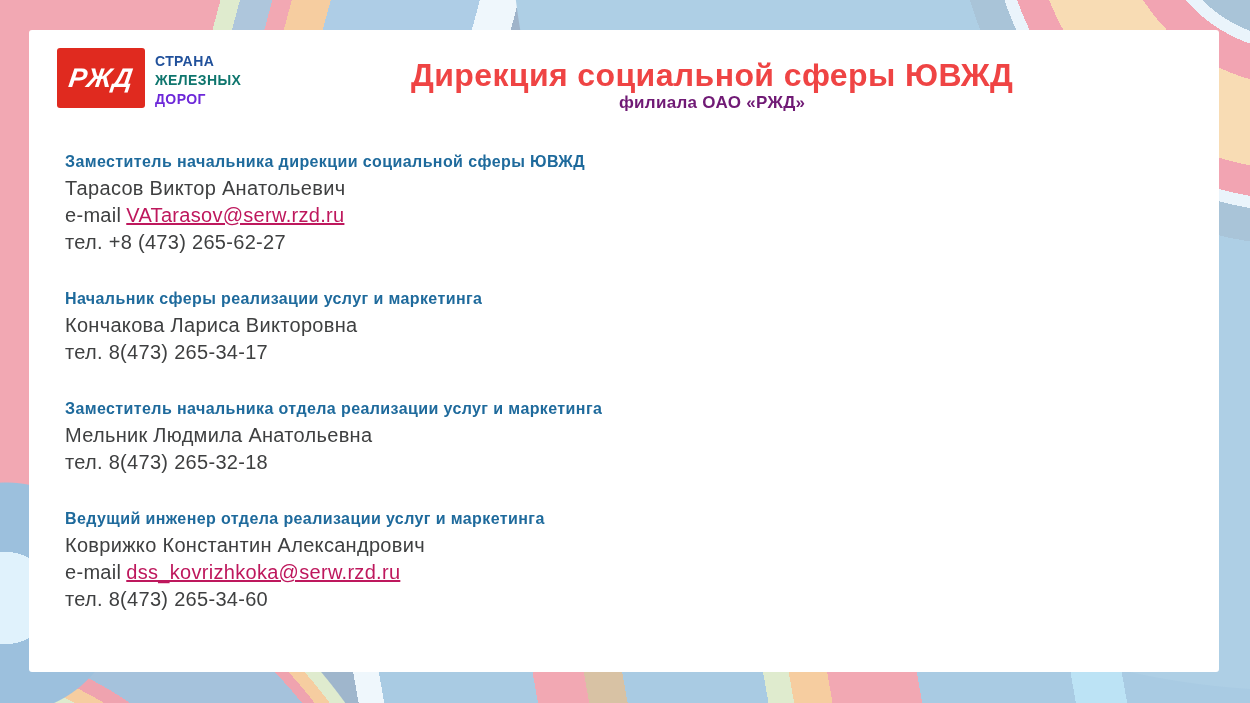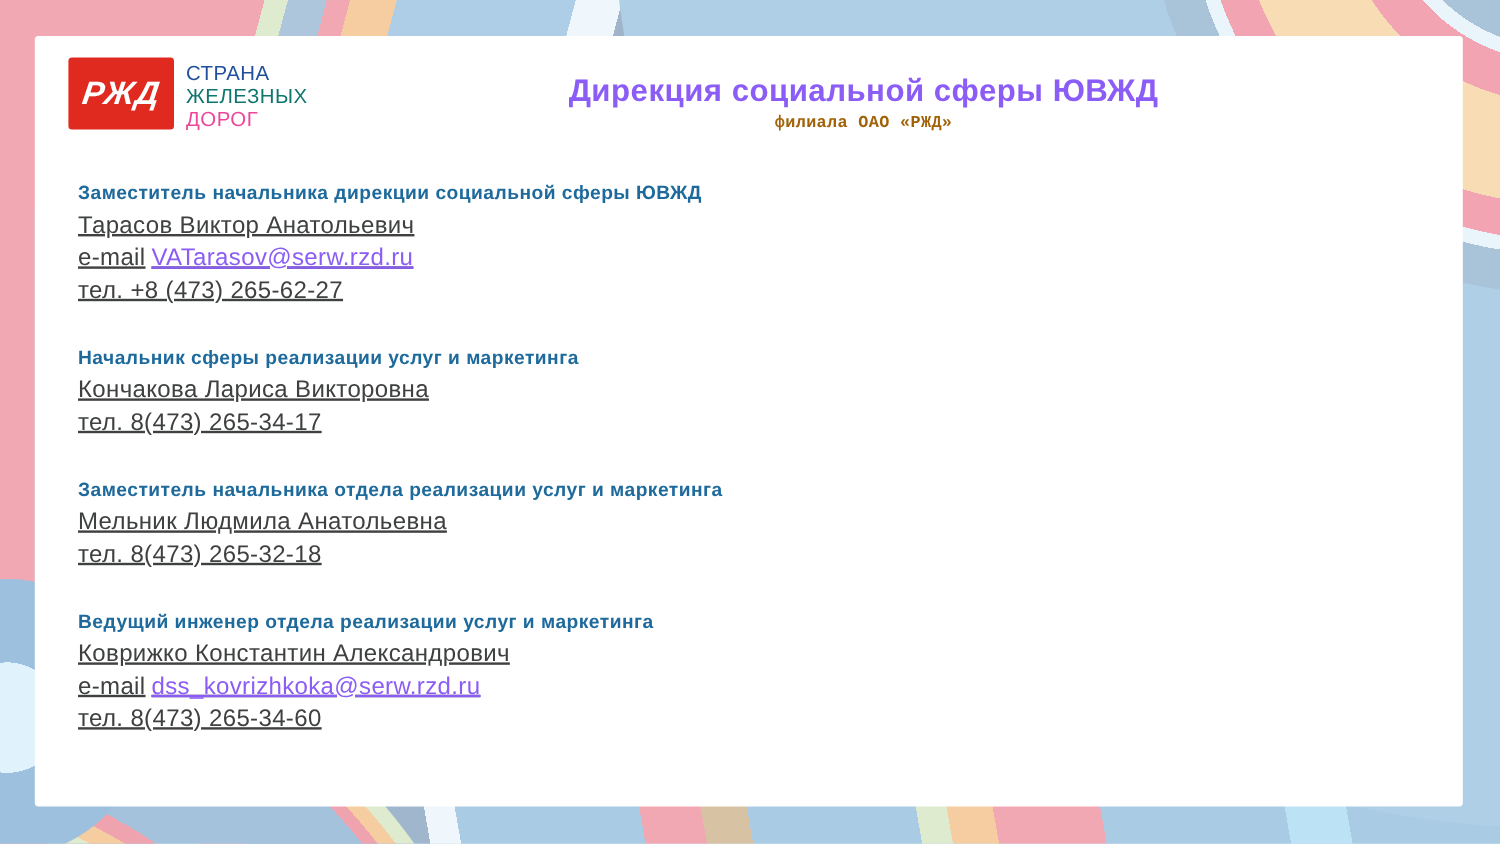--- a/index.html
+++ b/index.html
@@ -77,68 +77,66 @@
   .logo-mark span {
     color: #FFFFFF;
     font-weight: 700;
     font-style: italic;
     font-size: 27px;
     letter-spacing: 1px;
     transform: skewX(-8deg);
   }
   .tagline { margin-left: 10px; padding-top: 4px; }
   .tagline div {
-    font-weight: 400;
-    font-size: 17px;
+    font-weight: 700;
+    font-size: 14px;
     line-height: 19px;
     letter-spacing: 0.4px;
   }
   .tag1 { color: #21519B; }
   .tag2 { color: #0f766e; }
-  .tag3 { color: #ec4899; }
+  .tag3 { color: #6d28d9; }
 
   .titles { flex: 1 1 auto; text-align: center; padding-top: 12px; }
   .titles h1 {
     margin: 0;
-    color: #8b5cf6;
-    font-size: 26px;
+    color: #ef4444;
+    font-size: 32px;
     font-weight: 700;
     letter-spacing: 0.4px;
     line-height: 30px;
     text-align: center;
   }
   .titles h2 {
     margin: 2px 0 0 0;
-    color: #a16207;
-    font-size: 14px;
+    color: #701a75;
+    font-size: 17px;
     font-weight: 700;
     letter-spacing: 0.3px;
     line-height: 22px;
-    font-family: Liberation Mono, monospace;
   }
 
   
   .contacts { margin-top: 34px; padding-left: 8px; }
   .contact { margin-bottom: 29px; }
   .contact .position {
     color: #1E6A9C;
     font-weight: 700;
     font-size: 16px;
     line-height: 27px;
     letter-spacing: 0.4px;
   }
   .contact .line {
     color: #3F4041;
     font-size: 20px;
     line-height: 27px;
     letter-spacing: 0.3px;
-    text-decoration: underline;
   }
   .email-link {
-    color: #8b5cf6;
+    color: #be185d;
     text-decoration: underline;
     margin-left: 5px;
   }
 </style>
 </head>
 <body>
 
 <div class="panel">
 
   <div class="header">

